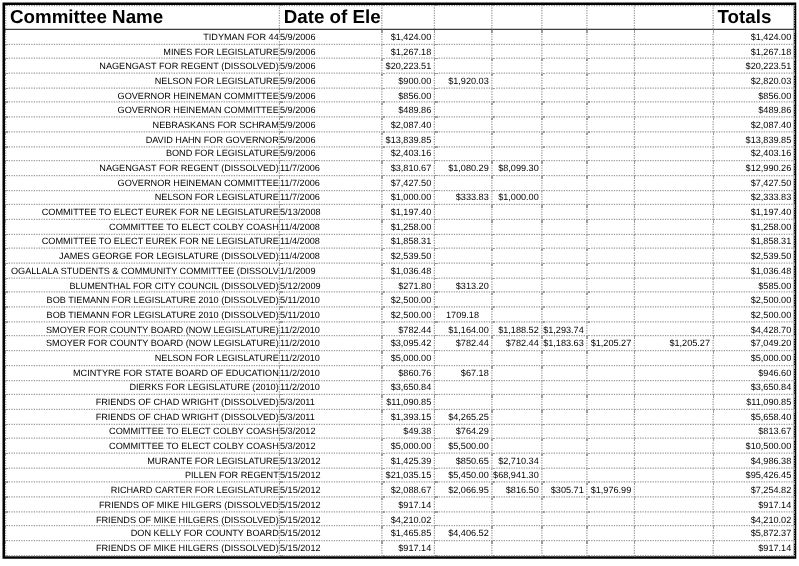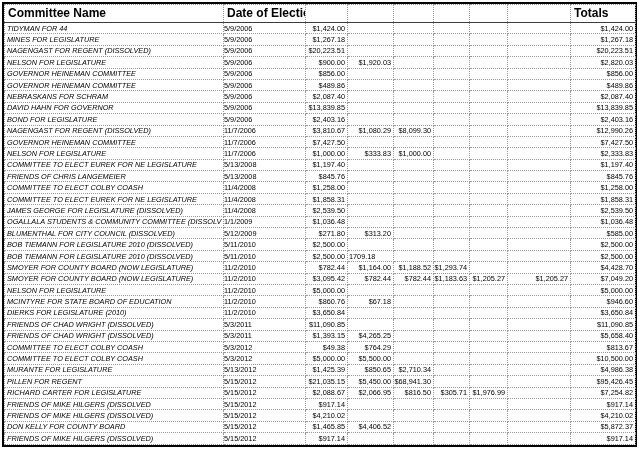--- a/index.html
+++ b/index.html
@@ -33,37 +33,37 @@
 
   th, td {
     border: 1px dotted #9a9a9a;
     padding: 0;
     overflow: hidden;
     white-space: nowrap;
     vertical-align: middle;
   }
   thead th {
     height: 16px;
-    font-size: 12px;
+    font-size: 15px;
     font-weight: bold;
     text-align: left;
     padding: 0 2px 1px 3px;
     border-bottom: 1px solid #3c3c3c;
     color: #000000;
   }
   tbody tr { height: 10.6px; }
   tbody td {
     font-size: 7.3px;
     line-height: 9px;
     color: #000000;
   }
-  td.name { text-align: left;  padding-left: 2px; font-style: italic;  }
+  td.name { text-align: right;  padding-left: 2px;  }
   td.date { text-align: left; padding-right: 3px; }
   td.amt  { text-align: right; padding-right: 2px; }
-  td.amt-left { text-align: left; padding-left: 1px; }
+  td.amt-left { text-align: center; padding-left: 1px; }
 </style>
 </head>
 <body>
 
 <div class="sheet">
   <table class="grid">
     <colgroup>
       <col class="c-name">
         <col class="c-date">
       <col class="c-a1">
@@ -225,31 +225,20 @@
           <td class="date">5/13/2008</td>
           <td class="amt">$1,197.40</td>
           <td class="amt"></td>
           <td class="amt"></td>
           <td class="amt"></td>
           <td class="amt"></td>
           <td class="amt"></td>
           <td class="amt">$1,197.40</td>
         </tr>
         <tr>
-          <td class="name">FRIENDS OF CHRIS LANGEMEIER</td>
-          <td class="date">5/13/2008</td>
-          <td class="amt">$845.76</td>
-          <td class="amt"></td>
-          <td class="amt"></td>
-          <td class="amt"></td>
-          <td class="amt"></td>
-          <td class="amt"></td>
-          <td class="amt">$845.76</td>
-        </tr>
-        <tr>
           <td class="name">COMMITTEE TO ELECT COLBY COASH</td>
           <td class="date">11/4/2008</td>
           <td class="amt">$1,258.00</td>
           <td class="amt"></td>
           <td class="amt"></td>
           <td class="amt"></td>
           <td class="amt"></td>
           <td class="amt"></td>
           <td class="amt">$1,258.00</td>
         </tr>

